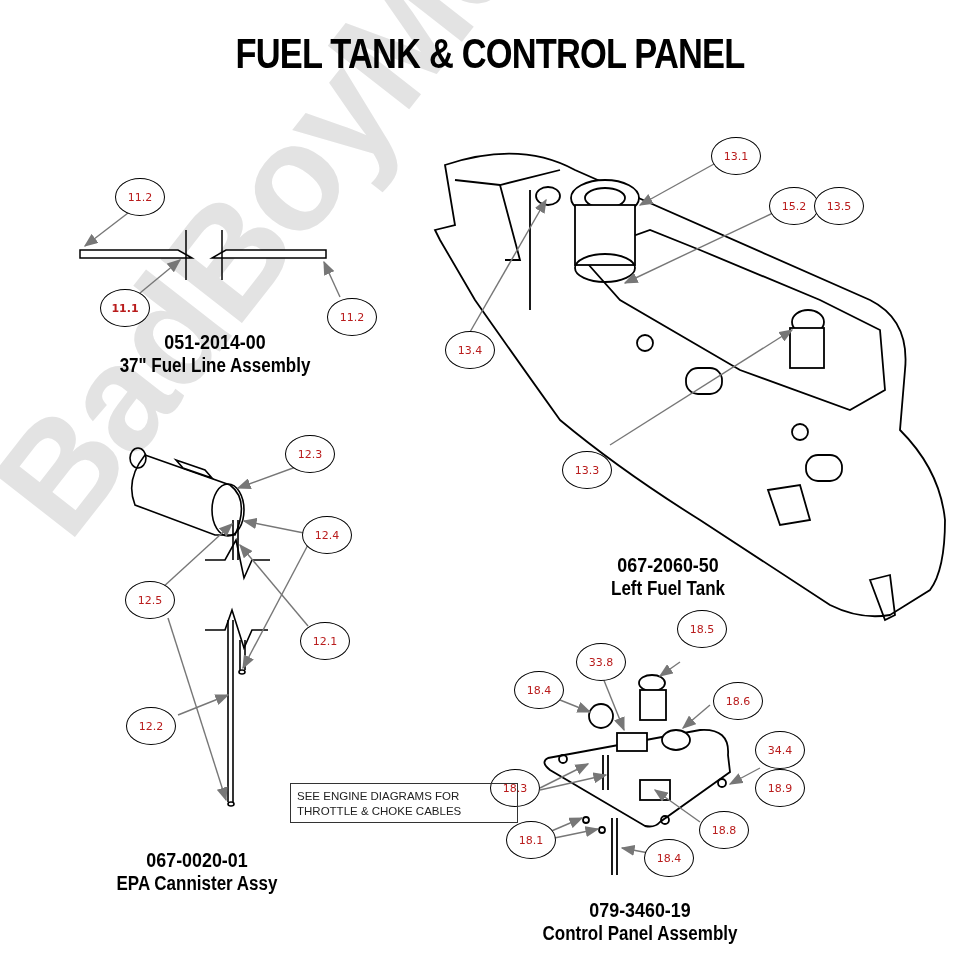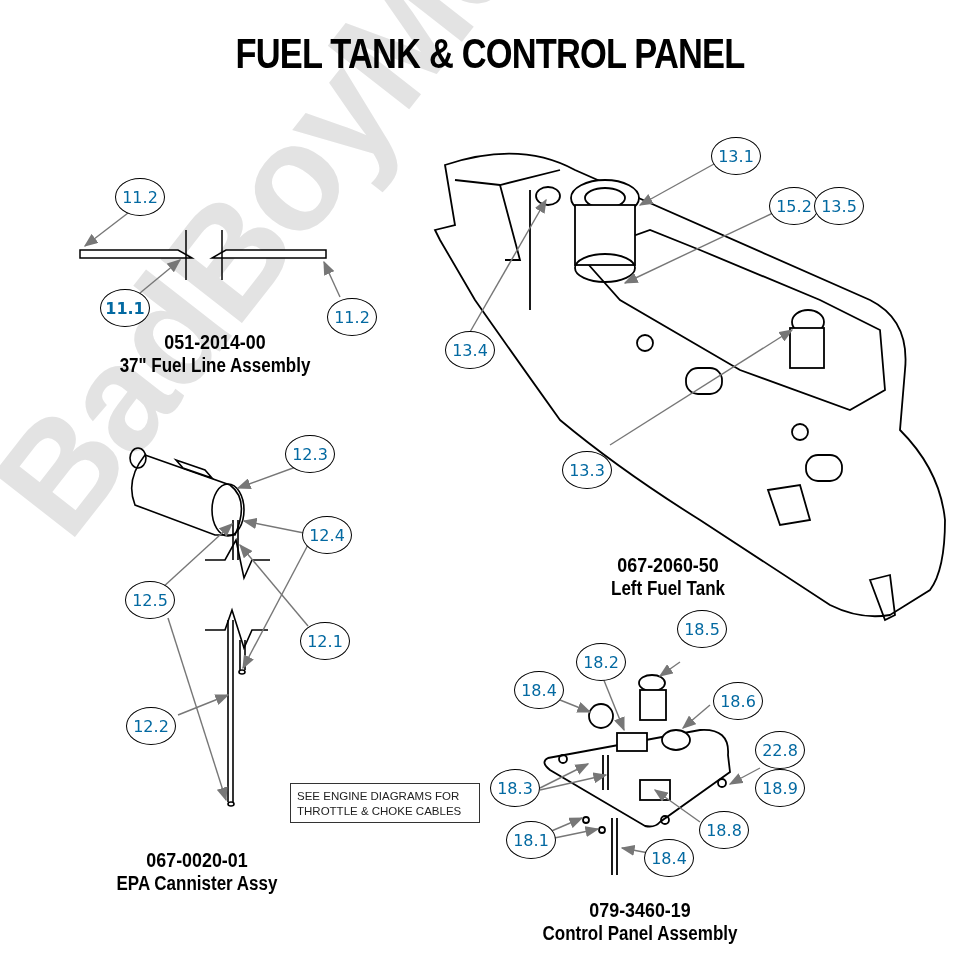--- a/index.html
+++ b/index.html
@@ -12,25 +12,25 @@
   }
   .caption {
     position:absolute; text-align:center; font-family:"Liberation Sans", sans-serif;
     font-weight:bold; color:#000; transform:scaleX(0.85); line-height:1.15;
   }
   .caption .pn { font-size:21px; display:block; }
   .caption .nm { font-size:20px; display:block; }
   .callout {
     position:absolute; width:50px; height:38px; margin-left:-25px; margin-top:-19px;
     border:1.6px solid #000; border-radius:50%; background:#fff; box-sizing:border-box;
-    font-family:"DejaVu Sans", sans-serif; font-size:16px; color:#0369a1;
+    font-family:"DejaVu Sans", sans-serif; font-size:11px; color:#b91c1c;
     display:flex; align-items:center; justify-content:center; cursor:pointer;
   }
   .note {
-    position:absolute; left:290px; top:783px; width:190px; height:40px; border:1px solid #333;
+    position:absolute; left:290px; top:783px; width:228px; height:40px; border:1px solid #333;
     box-sizing:border-box; font-family:"Liberation Sans", sans-serif; font-size:11.5px;
     color:#222; padding:5px 6px; line-height:15px;
   }
   svg { position:absolute; left:0; top:0; }
   .wm {
     position:absolute; left:-40px; top:460px; width:1200px; font-family:"Liberation Sans", sans-serif;
     font-weight:bold; font-size:150px; color:#e3e3e3; transform:rotate(-52deg); transform-origin:0 0;
     white-space:nowrap; letter-spacing:-4px;
   }
 </style>
@@ -153,24 +153,24 @@
   <div class="callout" style="left:470px; top:350px;">13.4</div>
   <div class="callout" style="left:587px; top:470px;">13.3</div>
 
   <div class="callout" style="left:310px; top:454px;">12.3</div>
   <div class="callout" style="left:327px; top:535px;">12.4</div>
   <div class="callout" style="left:150px; top:600px;">12.5</div>
   <div class="callout" style="left:325px; top:641px;">12.1</div>
   <div class="callout" style="left:151px; top:726px;">12.2</div>
 
   <div class="callout" style="left:702px; top:629px;">18.5</div>
-  <div class="callout" style="left:601px; top:662px;">18.2</div>
+  <div class="callout" style="left:601px; top:662px;">33.8</div>
   <div class="callout" style="left:539px; top:690px;">18.4</div>
   <div class="callout" style="left:738px; top:701px;">18.6</div>
-  <div class="callout" style="left:780px; top:750px;">22.8</div>
+  <div class="callout" style="left:780px; top:750px;">34.4</div>
   <div class="callout" style="left:780px; top:788px;">18.9</div>
   <div class="callout" style="left:515px; top:788px;">18.3</div>
   <div class="callout" style="left:724px; top:830px;">18.8</div>
   <div class="callout" style="left:531px; top:840px;">18.1</div>
   <div class="callout" style="left:669px; top:858px;">18.4</div>
 
   <div class="caption" style="left:90px; top:330px; width:250px;">
     <span class="pn">051-2014-00</span>
     <span class="nm">37" Fuel Line Assembly</span>
   </div>

